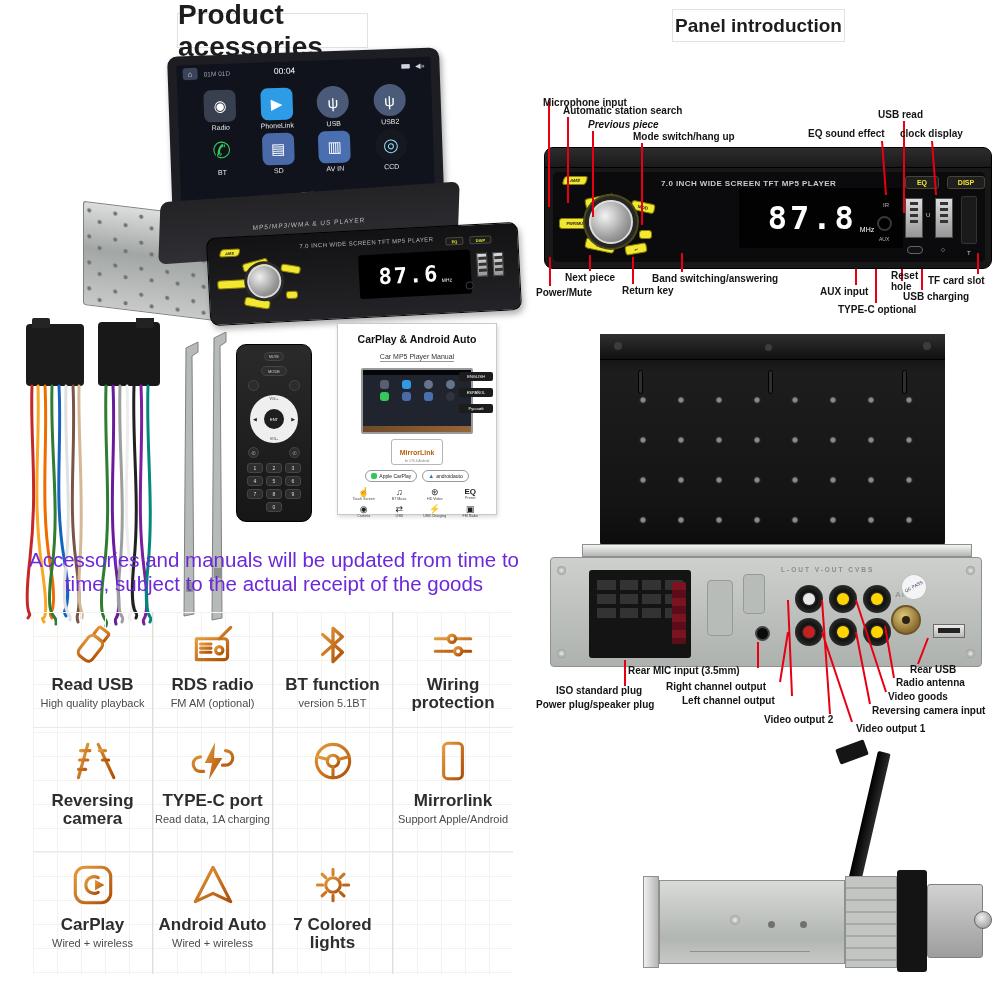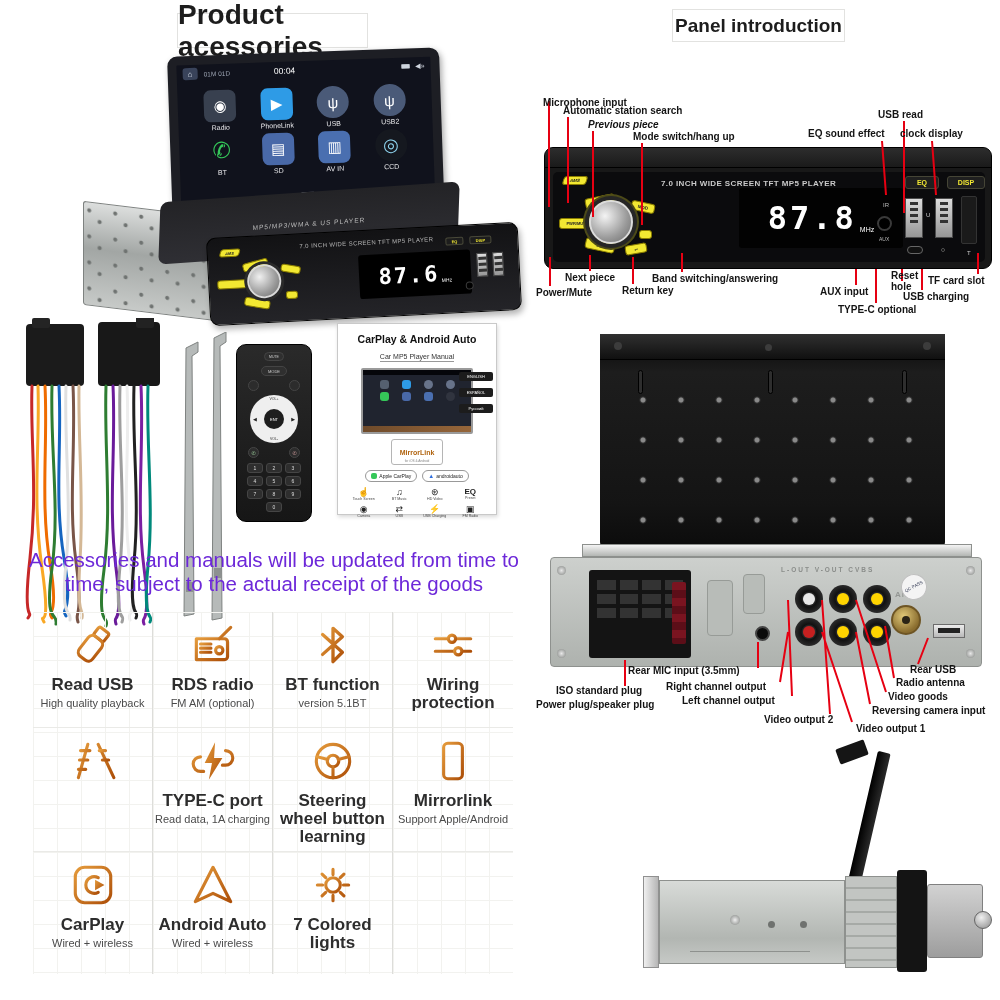--- a/index.html
+++ b/index.html
@@ -377,37 +377,37 @@
       </svg>
       <div class="ftitle">Wiring protection</div>
         <div class="fsub"></div>
     </div>
     <div class="fcell">
       <svg class="ficon" viewBox="0 0 48 48" fill="none" stroke="url(#og)" stroke-width="3" stroke-linecap="round">
         <path d="M19 8 L10 40 M29 8 L44 40"></path>
           <path d="M21 14 h-9 M19 23 h-8 M17 32 h-7"></path>
           <path d="M30 14 h6 M33 23 h6"></path>
       </svg>
+      <div class="ftitle">Reversing camera</div>
         <div class="fsub"></div>
     </div>
     <div class="fcell">
       <svg class="ficon" viewBox="0 0 48 48">
         <path d="M26 6 L16 26 h7 L20 42 L33 21 h-8 z" fill="url(#og)"></path>
         <path d="M12 20 a7 7 0 0 0 0 14 h3 M36 14 a7 7 0 0 1 0 14 h-3" fill="none" stroke="url(#og)" stroke-width="3" stroke-linecap="round"></path>
       </svg>
       <div class="ftitle">TYPE-C port</div>
         <div class="fsub">Read data, 1A charging</div>
     </div>
     <div class="fcell">
       <svg class="ficon" viewBox="0 0 48 48" fill="none" stroke="url(#og)" stroke-width="3" stroke-linecap="round">
         <circle cx="24" cy="24" r="16"></circle>
           <circle cx="24" cy="24" r="5.5"></circle>
           <path d="M24 30 v10 M9 20 l10 2.5 M39 20 l-10 2.5"></path>
       </svg>
-      <div class="ftitle">Steering wheel button learning</div>
         <div class="fsub"></div>
     </div>
     <div class="fcell">
       <svg class="ficon" viewBox="0 0 48 48" fill="none" stroke="url(#og)" stroke-width="3" stroke-linecap="round">
         <rect x="15" y="7" width="18" height="34" rx="4"></rect>
           <path d="M21 35 h6"></path>
       </svg>
       <div class="ftitle">Mirrorlink</div>
         <div class="fsub">Support Apple/Android</div>
     </div>

